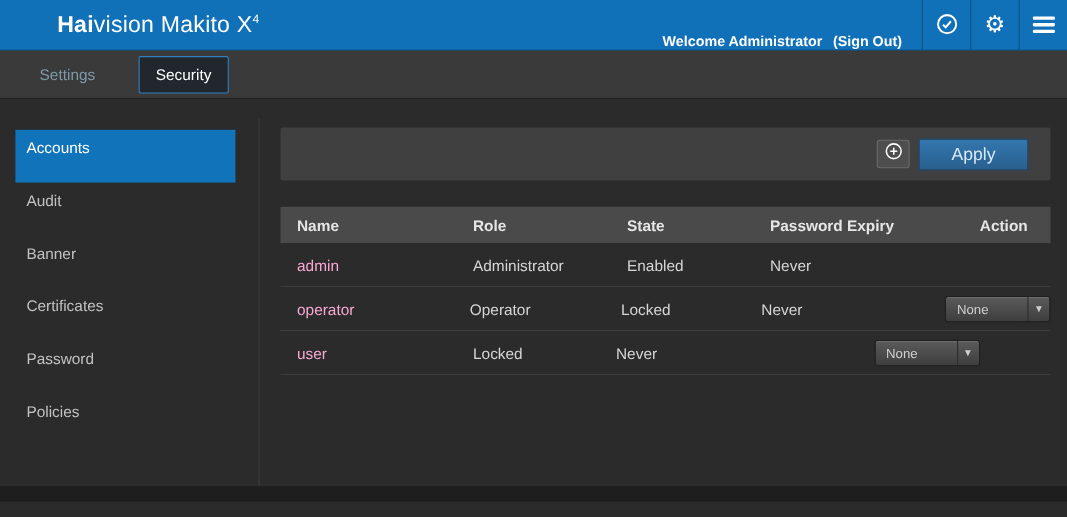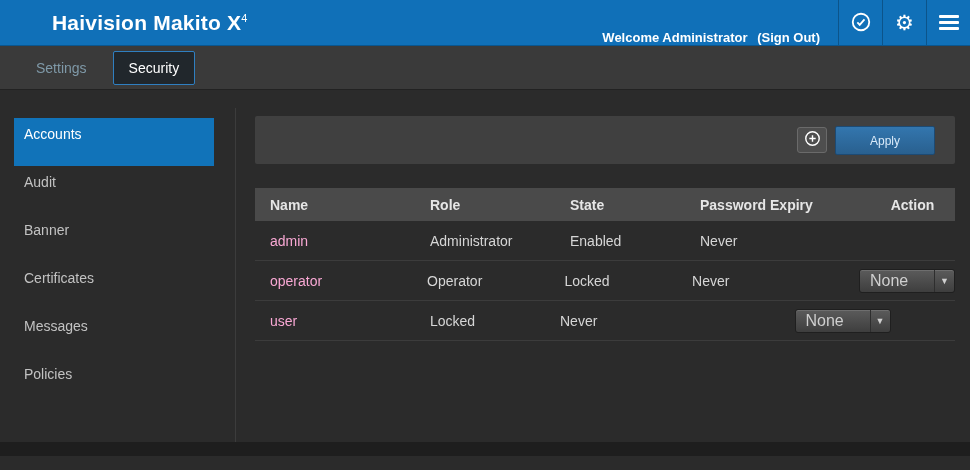--- a/index.html
+++ b/index.html
@@ -10,39 +10,39 @@
   }
 
   
   .topbar {
     position:absolute; top:0; left:0; width:970px; height:46px;
     background:#1070b8; border-bottom:1px solid #0a568f;
     display:flex; align-items:center;
   }
   .brand { margin-left:16px; color:#fff; font-size:21px; letter-spacing:.2px; white-space:nowrap; }
   .brand .b { font-weight:700;margin-left:36px; }
-  .brand .r { font-weight:700; }
+  .brand .r { font-weight:400; }
   .brand .sup { font-size:11px; vertical-align:super; }
   .topbar-right { margin-left:auto; display:flex; align-items:flex-end; height:100%; }
   .welcome-wrap { color:#fff; font-size:13px; font-weight:600; margin-right:18px; white-space:nowrap; }
   .signout { color:#fff; cursor:pointer; margin-left:6px; }
   .icon-cell {
     width:44px; height:46px; display:flex; align-items:center; justify-content:center;
     border-left:1px solid rgba(0,0,0,.25); cursor:pointer; color:#fff;
   }
   .icon-cell svg { display:block; }
   .gear-glyph { font-size:21px; line-height:1; color:#fff; }
   .burger { display:flex; flex-direction:column; gap:3px; }
   .burger span { display:block; width:20px; height:3px; background:#fff; border-radius:1px; }
 
   
   .tabstrip {
     position:absolute; top:46px; left:0; width:970px; height:44px;
     background:#3a3a3a; border-bottom:1px solid #222;
-    display:flex; align-items:center; padding-left:20px; gap:10px;
+    display:flex; align-items:center; padding-left:20px; gap:23px;
   }
   .tab { font-size:14px; padding:8px 15px; color:#7f99a8; cursor:pointer; border:1px solid transparent; }
   .tab.active {
     color:#fff; background:#21272c; border:1px solid #2f7fc1; border-radius:2px;
   }
 
   
   .content { position:absolute; top:90px; left:0; width:970px; height:366px; background:#2b2b2b; }
   .footer-band { position:absolute; bottom:0; left:0; width:970px; height:14px; background:#1e1e1e; }
   .v-divider { position:absolute; left:235px; top:18px; width:1px; height:336px; background:#3c3c3c; }
@@ -63,21 +63,21 @@
   .add-btn {
     position:absolute; right:128px; top:11px; width:30px; height:26px;
     background:#4e4e4e; border:1px solid #6a6a6a; border-radius:3px;
     display:flex; align-items:center; justify-content:center; cursor:pointer;
   }
   .apply-btn {
     position:absolute; right:20px; top:10px; width:100px; height:29px;
     background:linear-gradient(#34movies 0%,#2a5f93 100%);
     background:linear-gradient(#3376ae,#29608f);
     border:1px solid #1d4a73; border-radius:2px;
-    color:#d9eaf9; font-size:12px; display:flex; align-items:center; justify-content:center;
+    color:#d9eaf9; font-size:16px; display:flex; align-items:center; justify-content:center;
     cursor:pointer;
   }
 
   
   .table { position:absolute; left:255px; top:98px; width:700px; }
   .thead {
     height:33px; background:#4a4a4a; display:flex; align-items:center;
     color:#e6e6e6; font-size:14px;font-weight:bold;
   }
   .trow {
@@ -91,21 +91,21 @@
   .col-action { flex:1; display:flex; justify-content:center; }
   .link { color:#f9a8d4; cursor:pointer; text-decoration:none; }
 
   
   .select {
     width:96px; height:24px; display:flex; align-items:center;
     background:linear-gradient(#5b5b5b,#3e3e3e);
     border:1px solid #1f1f1f; border-radius:3px; cursor:pointer;
     box-shadow:inset 0 1px 0 rgba(255,255,255,.12);
   }
-  .select .lbl { flex:1; padding-left:10px; font-size:16px; color:#cfcfcf; }
+  .select .lbl { flex:1; padding-left:10px; font-size:12px; color:#cfcfcf; }
   .select .caret-box {
     width:20px; height:100%; display:flex; align-items:center; justify-content:center;
     border-left:1px solid #2e2e2e;
   }
   .select .caret { font-size:9px; color:#cfcfcf; }
 </style>
 </head>
 <body>
 
 <div class="topbar">
@@ -145,21 +145,21 @@
 
 <div class="content">
 
   <div class="v-divider"></div>
 
   <div class="sidebar">
     <div class="side-item active">Accounts</div>
     <div class="side-item">Audit</div>
     <div class="side-item">Banner</div>
     <div class="side-item">Certificates</div>
-    <div class="side-item">Messages</div>
+    <div class="side-item">Password</div>
     <div class="side-item">Policies</div>
   </div>
 
   <div class="panel">
     <div class="add-btn">
       <span>
         <svg width="17" height="17" viewBox="0 0 24 24">
           <circle cx="12" cy="12" r="9.5" fill="none" stroke="#ffffff" stroke-width="2"></circle>
           <path d="M12 7.5v9M7.5 12h9" stroke="#ffffff" stroke-width="2"></path>
         </svg>

